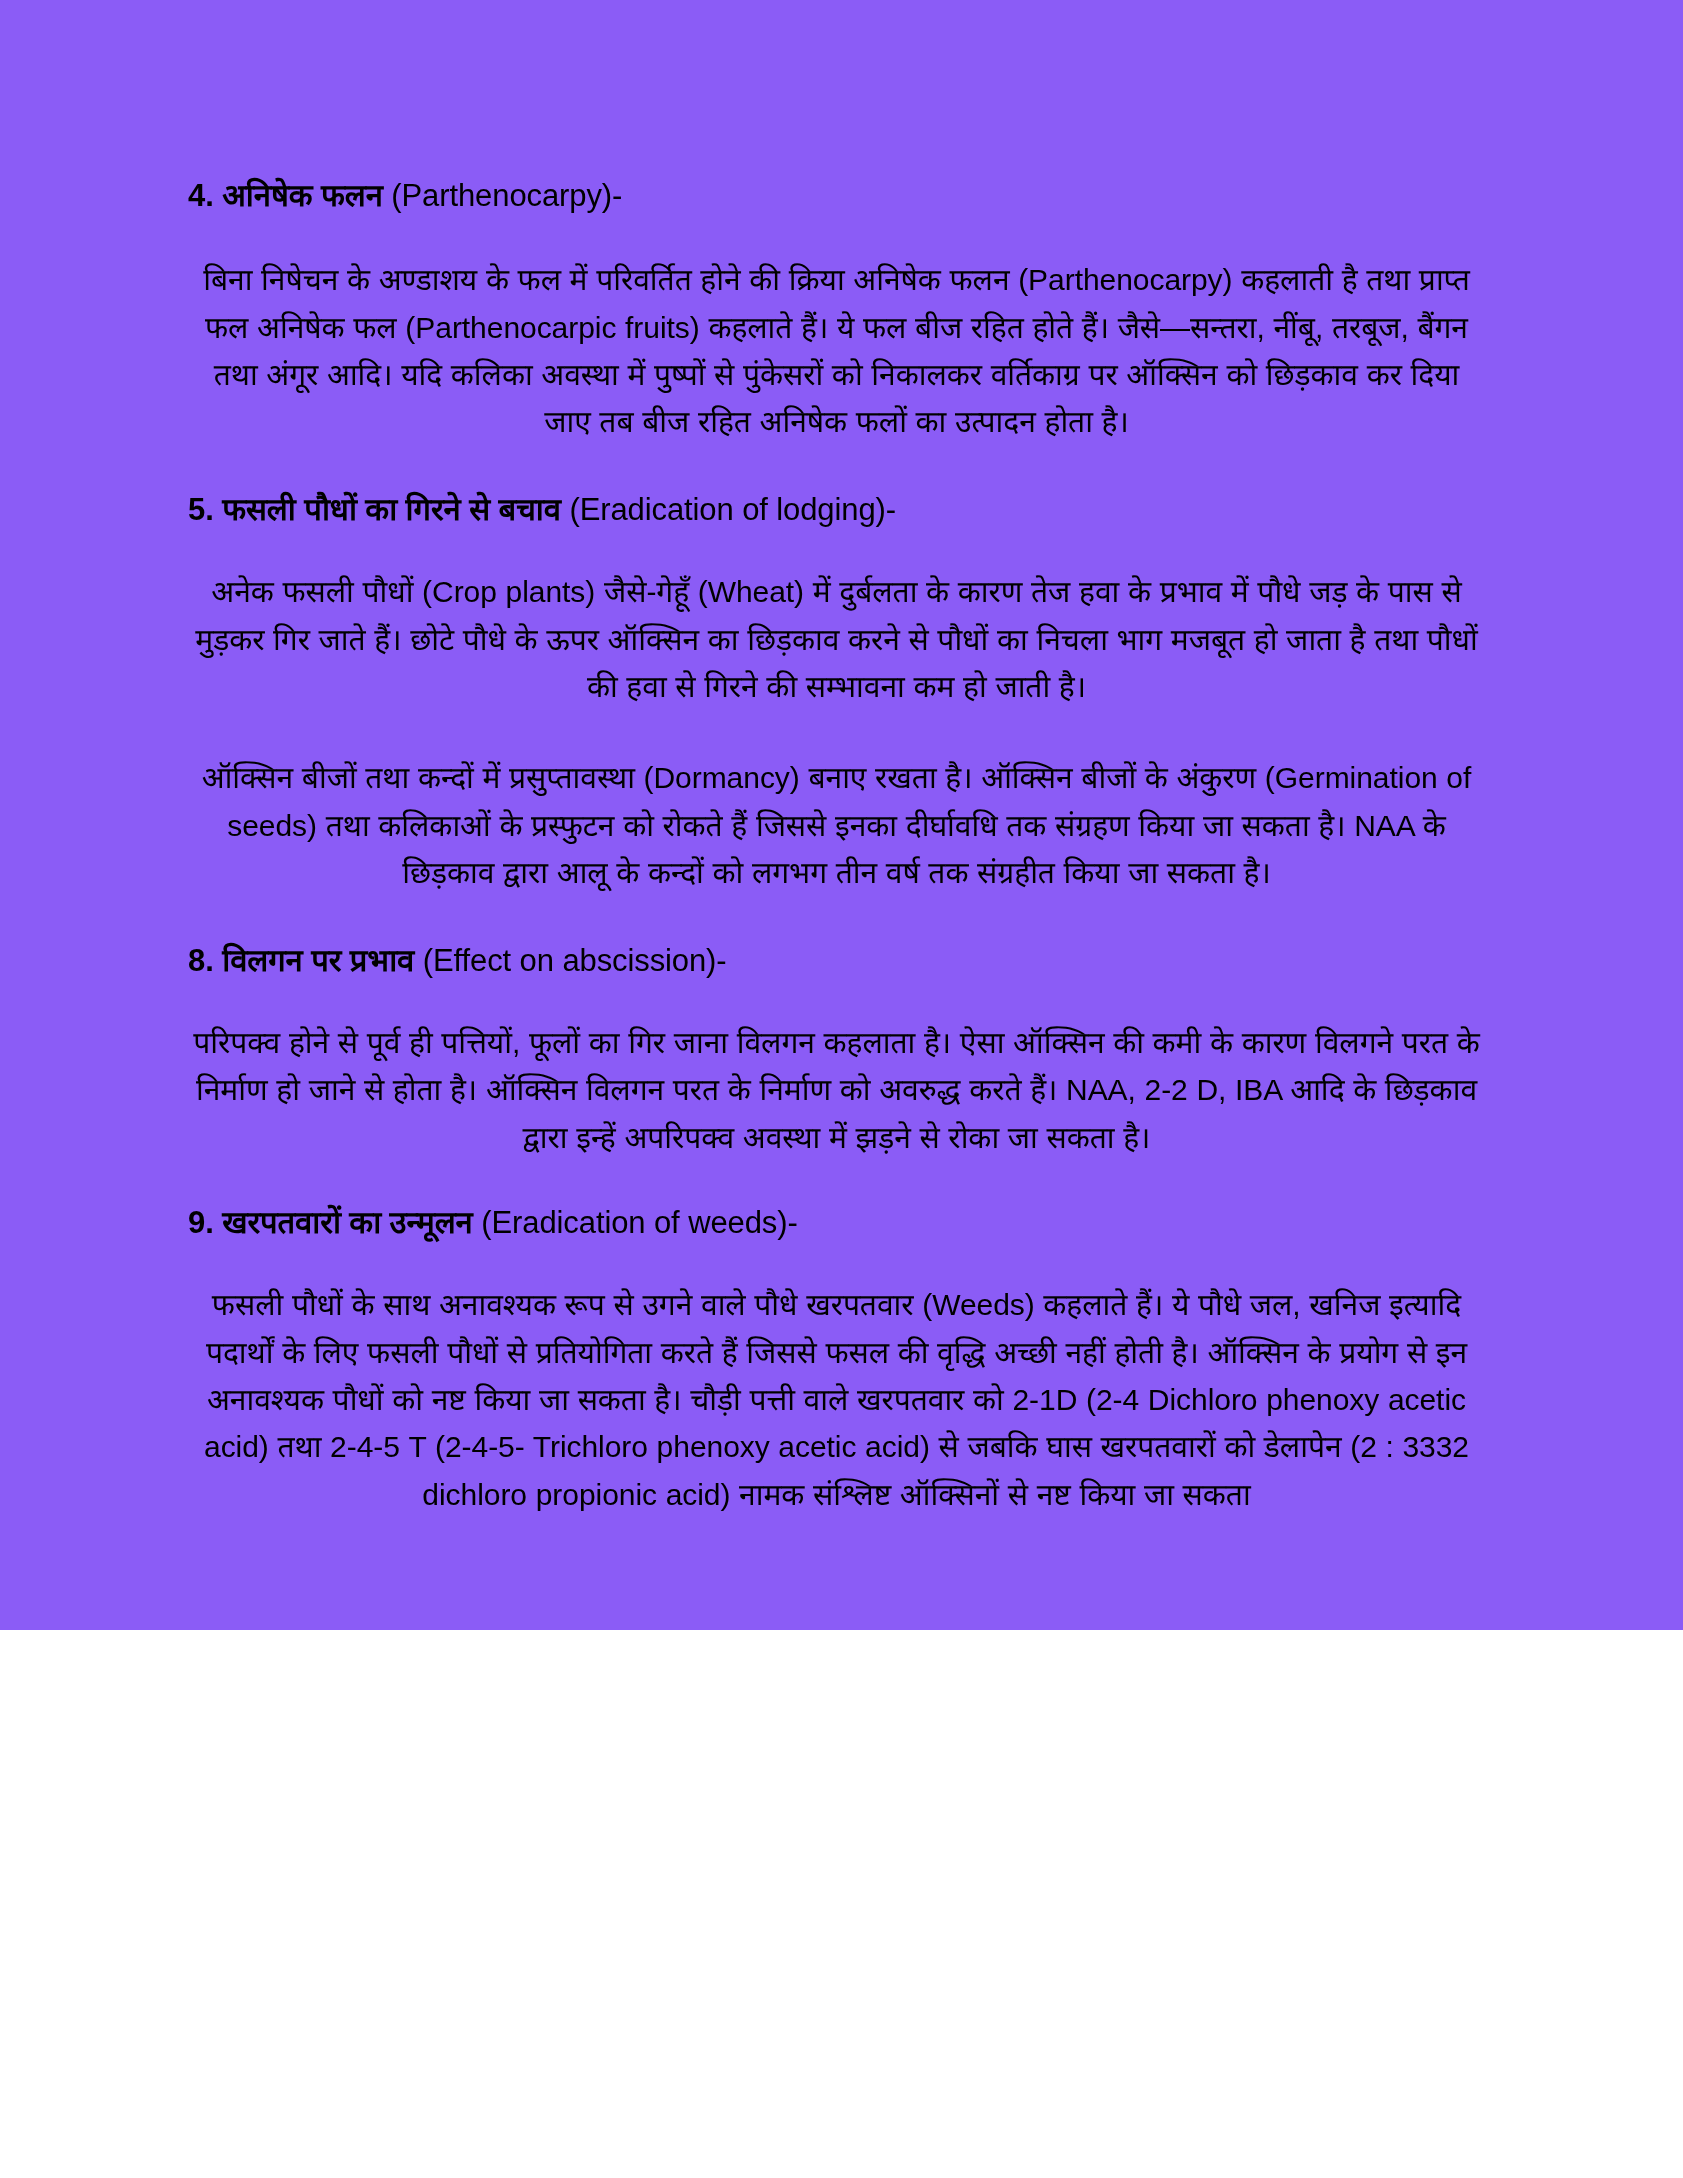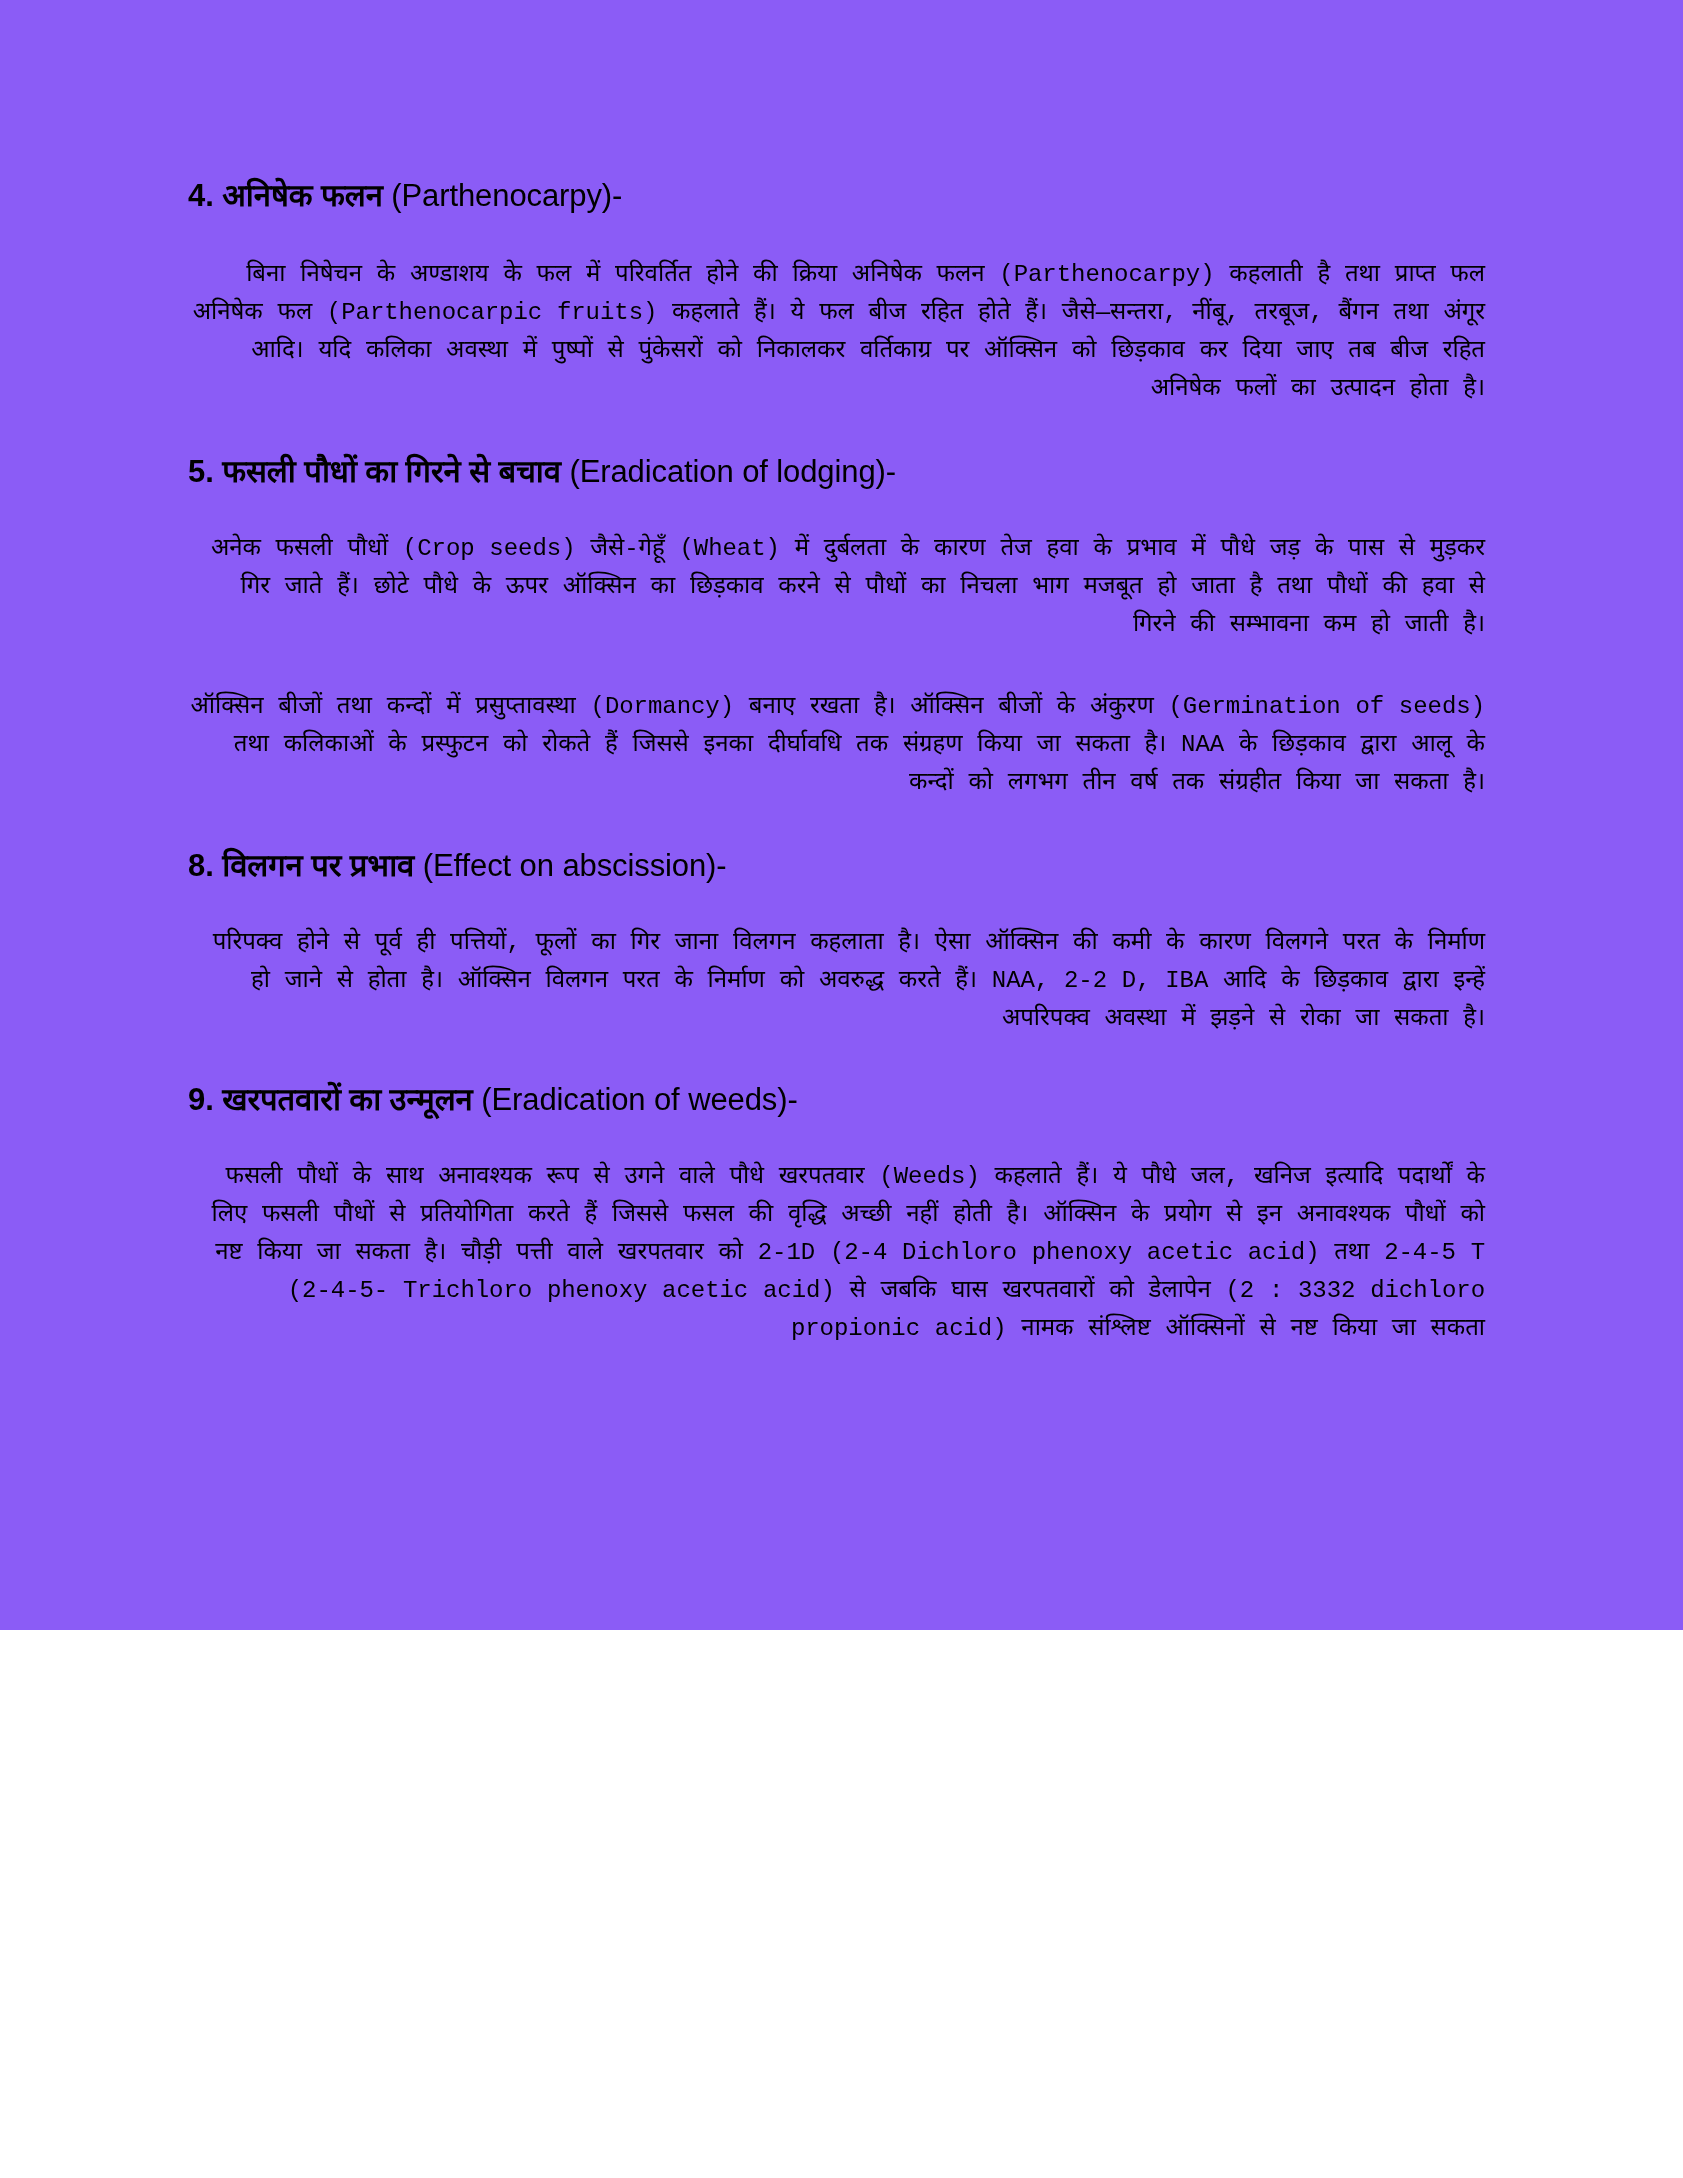--- a/index.html
+++ b/index.html
@@ -42,26 +42,25 @@
   }
   h2.heading .num,
   h2.heading .hi {
     font-weight: 700;
   }
   h2.heading .en {
     font-weight: 400;
   }
   p.body-text {
     margin: 0;
-    font-size: 24px;
+    font-size: 30px;
     line-height: 1.58;
-    text-align: right;
+    text-align: center;
     letter-spacing: -0.05px;
     word-spacing: 0.4px;
-    font-family: Liberation Mono, monospace;
   }
   
   .sec-4 { margin-bottom: 44px; }
   .sec-5 { margin-bottom: 44px; }
   .sec-6 { margin-bottom: 44px; }
   .sec-7 { margin-bottom: 44px; }
   .sec-8 { margin-bottom: 42px; }
   .sec-9 { margin-bottom: 0; }
   .sec-5 h2.heading,
   .sec-6 h2.heading,
@@ -83,21 +82,21 @@
       </h2>
       <p class="body-text">बिना निषेचन के अण्डाशय के फल में परिवर्तित होने की क्रिया अनिषेक फलन (Parthenocarpy) कहलाती है तथा प्राप्त फल अनिषेक फल (Parthenocarpic fruits) कहलाते हैं। ये फल बीज रहित होते हैं। जैसे—सन्तरा, नींबू, तरबूज, बैंगन तथा अंगूर आदि। यदि कलिका अवस्था में पुष्पों से पुंकेसरों को निकालकर वर्तिकाग्र पर ऑक्सिन को छिड़काव कर दिया जाए तब बीज रहित अनिषेक फलों का उत्पादन होता है।</p>
     </div>
 
     <div class="section sec-5">
       <h2 class="heading">
         <span class="num">5.</span>
         <span class="hi">फसली पौधों का गिरने से बचाव</span>
         <span class="en">(Eradication of lodging)-</span>
       </h2>
-      <p class="body-text">अनेक फसली पौधों (Crop seeds) जैसे-गेहूँ (Wheat) में दुर्बलता के कारण तेज हवा के प्रभाव में पौधे जड़ के पास से मुड़कर गिर जाते हैं। छोटे पौधे के ऊपर ऑक्सिन का छिड़काव करने से पौधों का निचला भाग मजबूत हो जाता है तथा पौधों की हवा से गिरने की सम्भावना कम हो जाती है।</p>
+      <p class="body-text">अनेक फसली पौधों (Crop plants) जैसे-गेहूँ (Wheat) में दुर्बलता के कारण तेज हवा के प्रभाव में पौधे जड़ के पास से मुड़कर गिर जाते हैं। छोटे पौधे के ऊपर ऑक्सिन का छिड़काव करने से पौधों का निचला भाग मजबूत हो जाता है तथा पौधों की हवा से गिरने की सम्भावना कम हो जाती है।</p>
     </div>
 
     <div class="section sec-6">
       <p class="body-text">ऑक्सिन बीजों तथा कन्दों में प्रसुप्तावस्था (Dormancy) बनाए रखता है। ऑक्सिन बीजों के अंकुरण (Germination of seeds) तथा कलिकाओं के प्रस्फुटन को रोकते हैं जिससे इनका दीर्घावधि तक संग्रहण किया जा सकता है। NAA के छिड़काव द्वारा आलू के कन्दों को लगभग तीन वर्ष तक संग्रहीत किया जा सकता है।</p>
     </div>
 
     <div class="section sec-7">
     </div>
 
     <div class="section sec-8">

